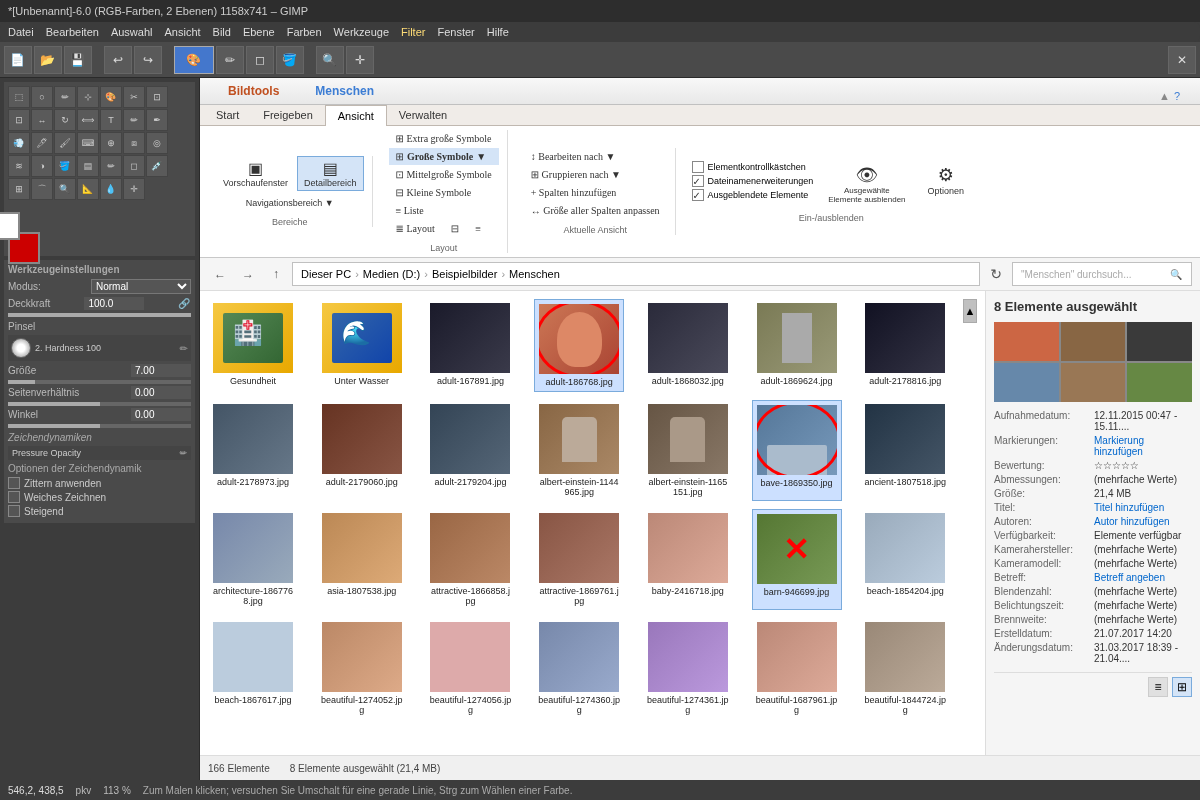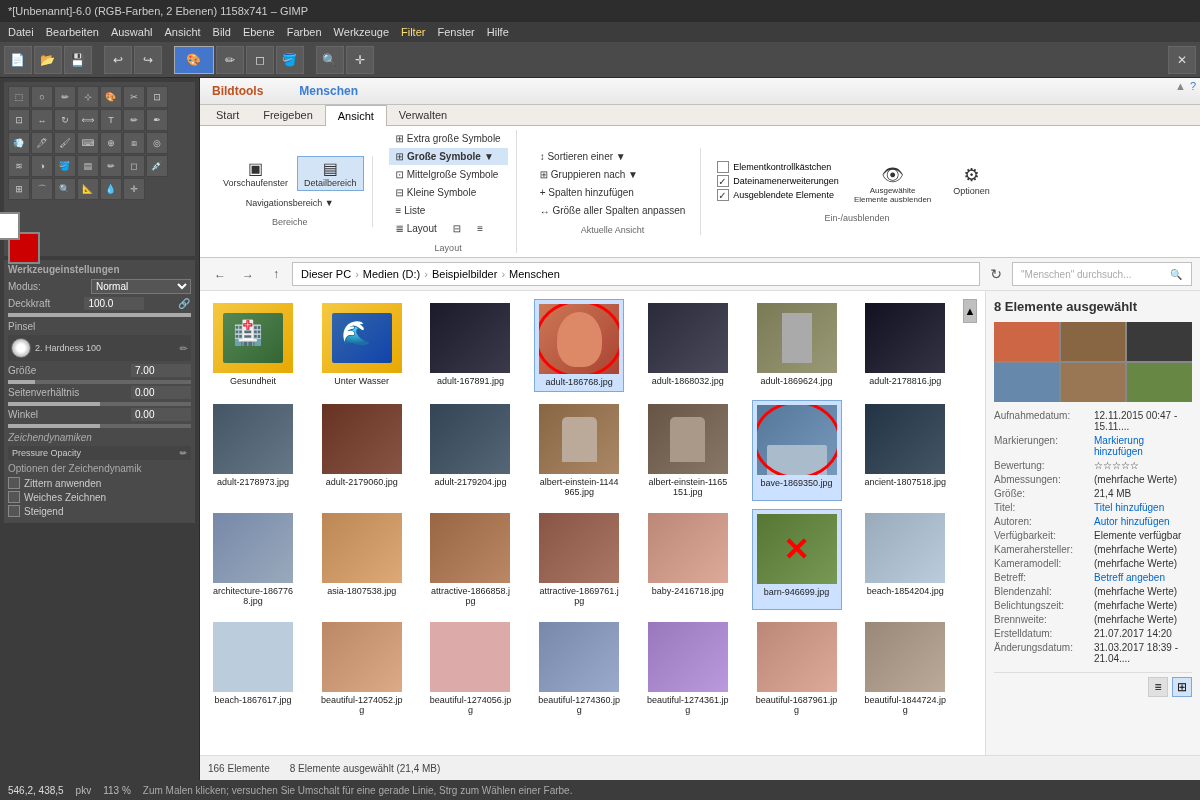--- a/index.html
+++ b/index.html
@@ -186,21 +186,21 @@
       padding: 2px 6px;
       background: transparent;
       border: 1px solid transparent;
       cursor: pointer; font-size: 10px; color: #333;
     }
     .ribbon-btn.active { background: #d4e4f7; border-color: #7aabdc; }
     .ribbon-btn-icon { font-size: 16px; }
     .ribbon-small-btn {
       display: flex; align-items: center; gap: 3px;
       padding: 2px 6px; font-size: 10px; cursor: pointer;
-      background: transparent; border: 1px solid transparent; color: #333;
+      background: transparent; border: 1px solid transparent; color: #333; font-family: Liberation Serif, serif;
     }
     .checkbox-row-ribbon { display: flex; align-items: center; gap: 4px; font-size: 10px; }
     .chk { width: 12px; height: 12px; background: #fff; border: 1px solid #888; display: inline-block; }
     .chk.checked { background: #fff; }
     .chk.checked::after { content: '✓'; font-size: 10px; color: #333; }
 
     
     #address-bar {
       display: flex;
       align-items: center;
@@ -364,24 +364,24 @@
       color: red;
       font-size: 32px;
       font-weight: bold;
       top: 50%; left: 50%;
       transform: translate(-50%, -50%);
     }
 
     
     .ribbon-header {
       display: flex;
-      align-items: flex-start;
+      align-items: flex-end;
       background: linear-gradient(to bottom, #f8f8f8, #e8e8e8);
       border-bottom: 1px solid #c0c0c0;
-      padding: 2px 4px;
+      padding: 2px 20px;
     }
     .ribbon-header-title {
       font-size: 12px;
       font-weight: bold;
       color: #c05020;
       margin-right: 20px;
       padding: 4px 8px;
     }
   </style>
 </head>
@@ -596,21 +596,21 @@
             <div class="ribbon-small-btn">≣ Layout</div>
             <div class="ribbon-small-btn">⊟</div>
             <div class="ribbon-small-btn">≡</div>
           </div>
         </div>
         <div class="ribbon-group-label">Layout</div>
       </div>
 
       <div class="ribbon-group">
         <div style="display:flex; flex-direction:column; gap:1px;">
-          <div class="ribbon-small-btn">↕ Sortieren einer ▼</div>
+          <div class="ribbon-small-btn">↕ Bearbeiten nach ▼</div>
           <div class="ribbon-small-btn">⊞ Gruppieren nach ▼</div>
           <div class="ribbon-small-btn">+ Spalten hinzufügen</div>
           <div class="ribbon-small-btn">↔ Größe aller Spalten anpassen</div>
         </div>
         <div class="ribbon-group-label">Aktuelle Ansicht</div>
       </div>
 
       <div class="ribbon-group">
         <div style="display:flex; gap:8px;">
           <div style="display:flex; flex-direction:column; gap:2px;">

